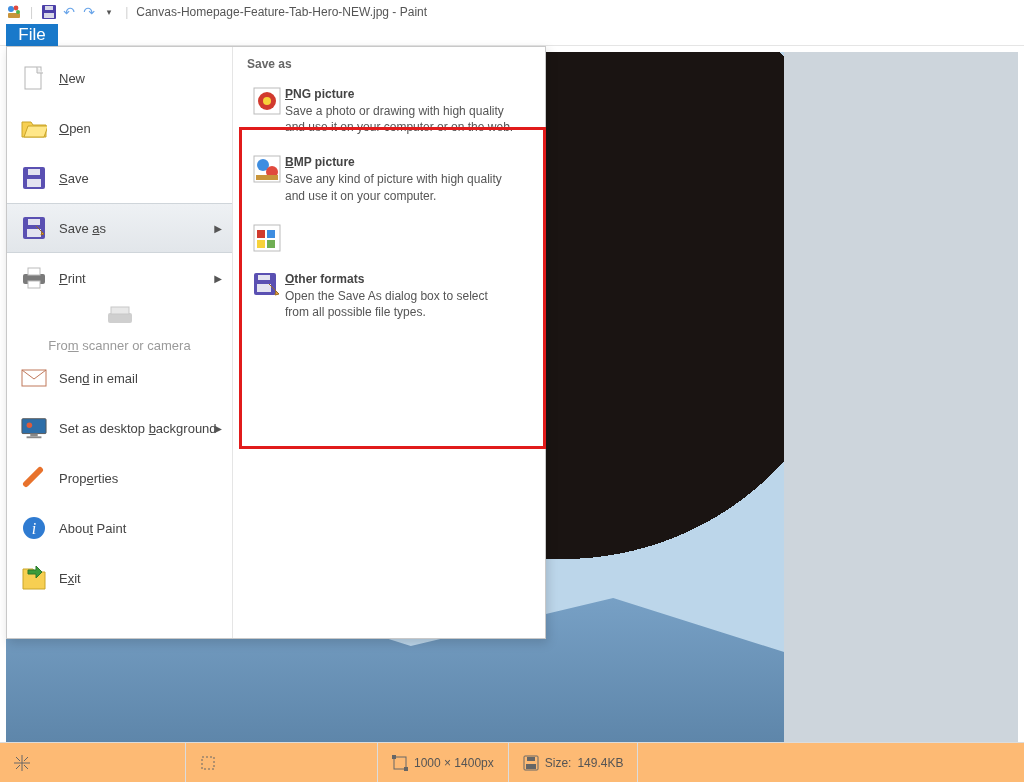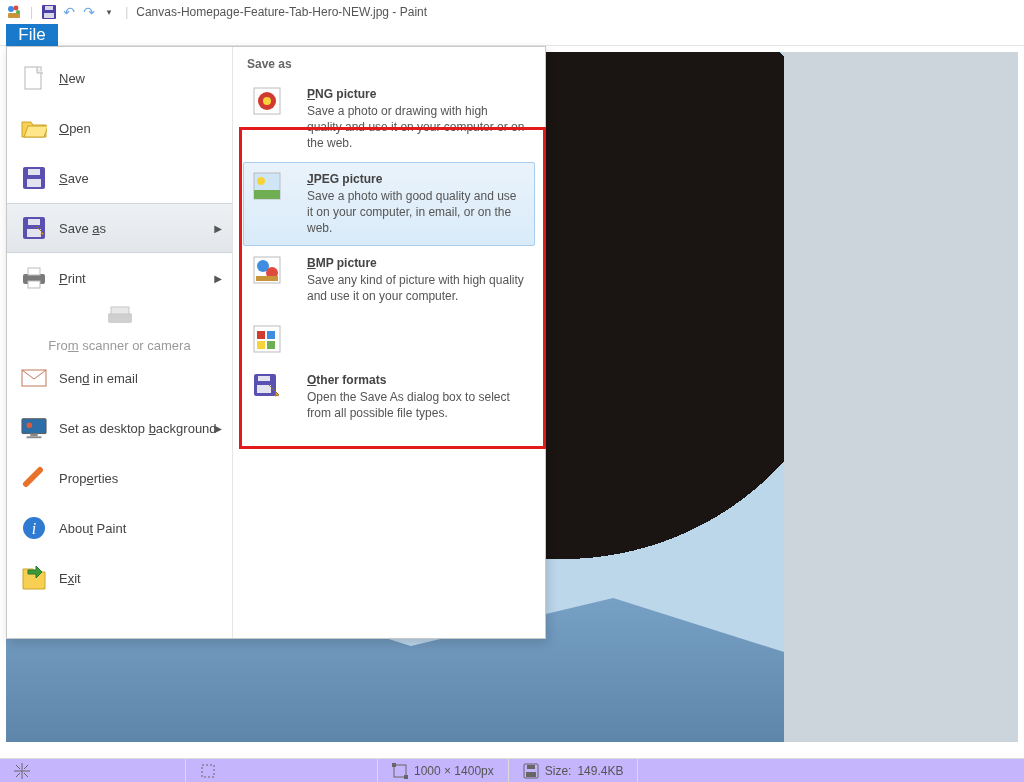--- a/index.html
+++ b/index.html
@@ -123,21 +123,21 @@
     position:absolute; right:10px; top:50%; transform:translateY(-50%);
     font-size:10px; color:#555;
   }
   .fm-icon { width:26px; height:26px; display:flex; align-items:center; justify-content:center; }
 
   .u { text-decoration: underline; }
 
   
   .sa-item {
     display:flex;
-    gap:26px;
+    gap:4px;
     padding:10px 10px;
     border-radius:2px;
   }
   .sa-item.hover {
     background: linear-gradient(#eaf3fb,#d9ebf9);
     border:1px solid #a8cdee;
     padding:9px 9px;
   }
   .sa-icon { width:28px; height:28px; flex:none; display:flex; align-items:center; justify-content:center; }
   .sa-text { font-size:12px; color:#444; }
@@ -151,22 +151,22 @@
     top: 80px;
     width: 307px;
     height: 322px;
     border: 3px solid #e11b1b;
     pointer-events:none;
   }
 
   
   .statusbar {
     position:absolute;
-    left:0; right:0; bottom:0; height:24px;
-    background:#c4b5fd;
+    left:0; right:0; bottom:0; height:40px;
+    background:#fdba74;
     border-top:1px solid #dcdcdc;
     display:flex; align-items:center;
     font-size:12px; color:#555;
   }
   .status-cell {
     display:flex; align-items:center; gap:6px;
     padding:0 14px; height:100%;
     border-right:1px solid #dcdcdc;
   }
   .status-cell.first{width:186px;}
@@ -348,33 +348,20 @@
               <circle cx="14" cy="14" r="9" fill="#d13a2e"></circle>
               <circle cx="14" cy="14" r="4" fill="#f7d23a"></circle>
             </svg>
         </span>
         <div class="sa-text">
           <div class="sa-title"><span></span><span class="u">P</span><span>NG picture</span></div>
           <div class="sa-desc">Save a photo or drawing with high quality and use it on your computer or on the web.</div>
         </div>
       </div>
 
-      <div class="sa-item hover">
-        <span class="sa-icon">
-          <svg width="28" height="28" viewBox="0 0 28 28">
-              <rect x="1" y="1" width="26" height="26" fill="#cfe6f7" stroke="#bbb"></rect>
-              <rect x="1" y="18" width="26" height="9" fill="#6fae53"></rect>
-              <circle cx="8" cy="9" r="4" fill="#f7d23a"></circle>
-            </svg>
-        </span>
-        <div class="sa-text">
-          <div class="sa-title"><span></span><span class="u">J</span><span>PEG picture</span></div>
-          <div class="sa-desc">Save a photo with good quality and use it on your computer, in email, or on the web.</div>
-        </div>
-      </div>
 
       <div class="sa-item">
         <span class="sa-icon">
           <svg width="28" height="28" viewBox="0 0 28 28">
               <rect x="1" y="1" width="26" height="26" fill="#fff" stroke="#bbb"></rect>
               <circle cx="10" cy="10" r="6" fill="#3e8de0"></circle>
               <circle cx="19" cy="17" r="6" fill="#e04a3e"></circle>
               <rect x="3" y="20" width="22" height="5" fill="#c9953b"></rect>
             </svg>
         </span>

